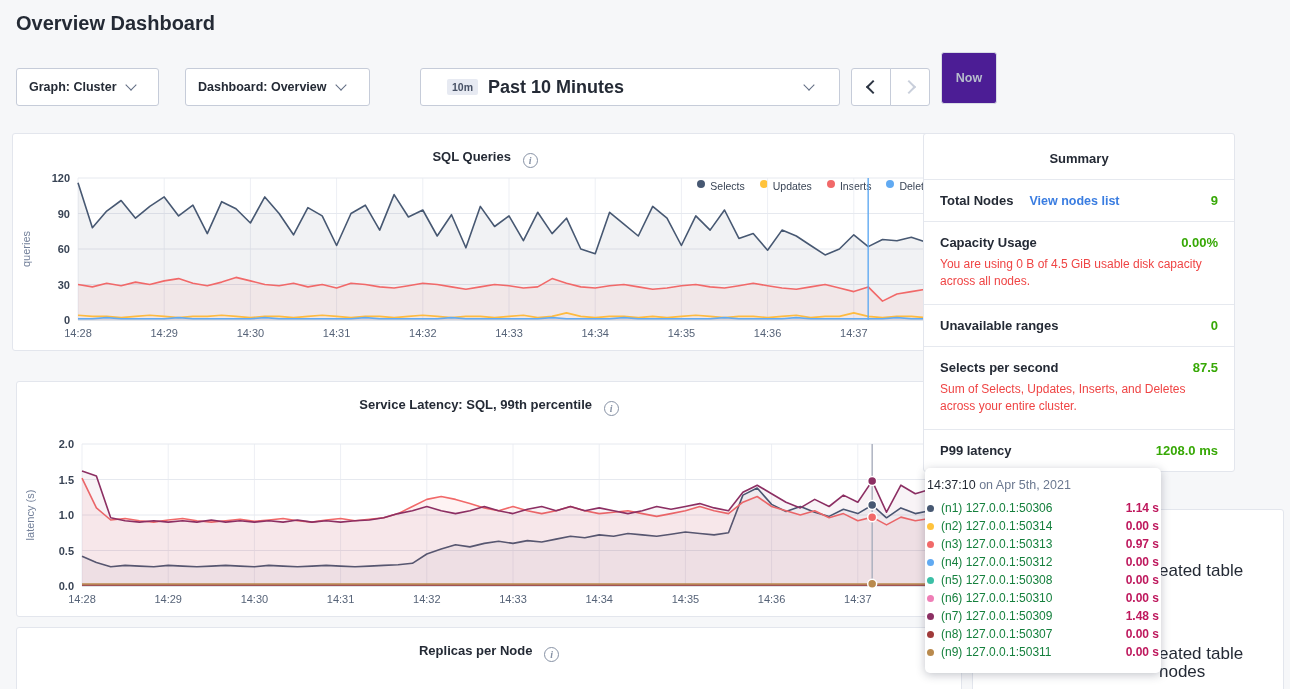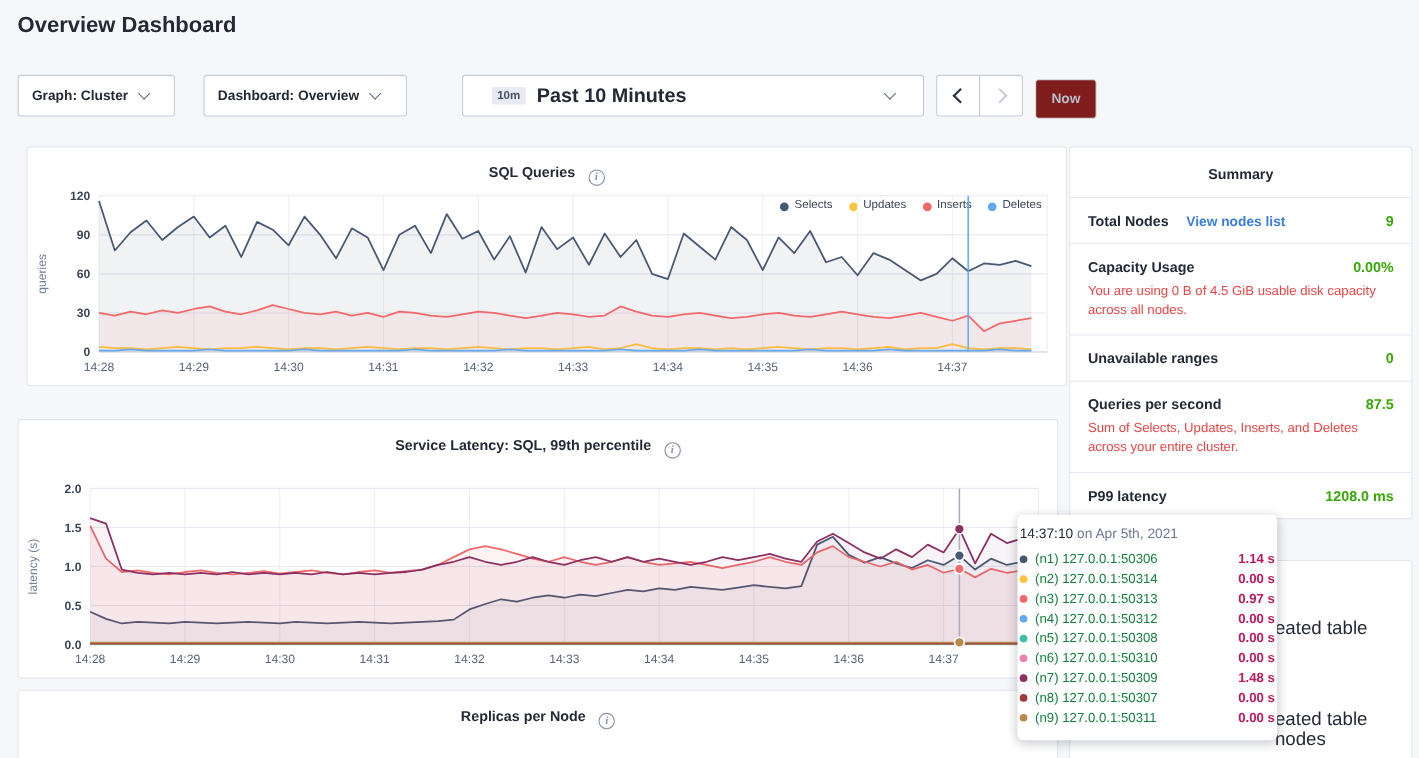--- a/index.html
+++ b/index.html
@@ -23,39 +23,39 @@
   .time-selector{left:420px;width:420px;padding:0 26px}
   .range-badge{background:#e7eaf2;border-radius:2px;padding:2px 5px;font-size:10.5px;font-weight:700;color:#475165;margin-right:10px}
   .range-label{font-size:18px;font-weight:700}
   .chev{width:7px;height:7px;border-right:1.5px solid #626d84;border-bottom:1.5px solid #626d84;transform:rotate(45deg);margin-left:10px;margin-top:-4px;flex:none}
   .time-selector .chev{margin-left:auto}
   .nav-btn{position:absolute;top:68px;width:40px;height:38px;background:#fff;border:1px solid #c6ccd9;box-sizing:border-box;display:flex;align-items:center;justify-content:center;cursor:pointer;padding:0}
   #prev-btn{left:851px;border-radius:3px 0 0 3px}
   #next-btn{left:890px;border-radius:0 3px 3px 0}
   .chev-l{width:8px;height:8px;border-left:2px solid #2c3442;border-bottom:2px solid #2c3442;transform:rotate(45deg);margin-left:3px}
   .chev-r{width:8px;height:8px;border-right:2px solid #c9cfdb;border-top:2px solid #c9cfdb;transform:rotate(45deg);margin-right:3px}
-  .now-btn{position:absolute;left:941px;top:72px;width:56px;height:36px;background:#7f1d1d;border:1px solid #d8dce5;border-radius:3px;color:#b7becd;font-size:12.5px;font-weight:700;font-family:"Liberation Sans",sans-serif}
+  .now-btn{position:absolute;left:941px;top:52px;width:56px;height:52px;background:#4c1d95;border:1px solid #d8dce5;border-radius:3px;color:#b7becd;font-size:12.5px;font-weight:700;font-family:"Liberation Sans",sans-serif}
 
   
   .panel{position:absolute;background:#fff;border:1px solid #e3e6ed;border-radius:3px;box-sizing:border-box}
-  #chart-panel-0{left:24px;top:133px;width:946px;height:218px}
+  #chart-panel-0{left:12px;top:133px;width:946px;height:218px}
   #chart-panel-1{left:16px;top:381px;width:946px;height:236px}
   #chart-panel-2{left:16px;top:627px;width:946px;height:70px}
   .chart-title-row{text-align:center;padding-top:15px;font-size:13px;font-weight:700}
   .info-icon{display:inline-flex;width:15px;height:15px;border:1px solid #8792a5;border-radius:50%;align-items:center;justify-content:center;font:italic 700 10px "Liberation Serif",serif;color:#8792a5;margin-left:8px;vertical-align:-3px;cursor:pointer;box-sizing:border-box}
   .legend{position:absolute;right:22px;top:46px;display:flex;gap:15px;align-items:center}
-  .legend-item{display:inline-flex;align-items:flex-end;gap:5px;font-size:10.5px;color:#394455;cursor:pointer}
+  .legend-item{display:inline-flex;align-items:flex-start;gap:5px;font-size:10.5px;color:#394455;cursor:pointer}
   .legend-dot{width:8px;height:8px;border-radius:50%}
   .chart-body{position:absolute;left:1px;right:1px;bottom:4px;height:174px}
   svg .xtick{font-family:"Liberation Sans",sans-serif;font-size:11px;fill:#566378}
   svg .ytick{font-family:"Liberation Sans",sans-serif;font-size:11px;font-weight:700;fill:#394455}
   svg .axis-label{font-family:"Liberation Sans",sans-serif;font-size:11px;fill:#73809a}
 
   
-  #summary-card{left:972px;top:133px;width:312px}
+  #summary-card{left:923px;top:133px;width:312px}
   .summary-title{text-align:center;font-size:13px;font-weight:700;padding:17px 0 13px}
   .sum-row{border-top:1px solid #e6e9ef;padding:13px 16px}
   .sum-line{display:flex;align-items:baseline}
   .sum-label{font-size:13px;font-weight:700}
   .sum-link{font-size:12.5px;font-weight:700;color:#3a7de1;margin-left:16px;text-decoration:none;cursor:pointer}
   .sum-value{margin-left:auto;font-size:13px;font-weight:700;color:#37a806}
   .sum-sub{font-size:12px;color:#ef4444;line-height:1.45;margin-top:6px;padding-right:2px}
   #events-card{left:972px;top:509px;width:312px;height:196px}
   .event-fragment{position:absolute;font-size:17px;color:#242a35;white-space:nowrap}
   .frag-0{top:51px;left:186px}
@@ -250,21 +250,21 @@
           <div class="sum-sub">You are using 0 B of 4.5 GiB usable disk capacity across all nodes.</div>
         </div>
         <div class="sum-row">
           <div class="sum-line">
             <span class="sum-label">Unavailable ranges</span>
             <span class="sum-value">0</span>
           </div>
         </div>
         <div class="sum-row">
           <div class="sum-line">
-            <span class="sum-label">Queries per second</span>
+            <span class="sum-label">Selects per second</span>
             <span class="sum-value">87.5</span>
           </div>
           <div class="sum-sub">Sum of Selects, Updates, Inserts, and Deletes across your entire cluster.</div>
         </div>
         <div class="sum-row">
           <div class="sum-line">
             <span class="sum-label">P99 latency</span>
             <span class="sum-value">1208.0 ms</span>
           </div>
         </div>

